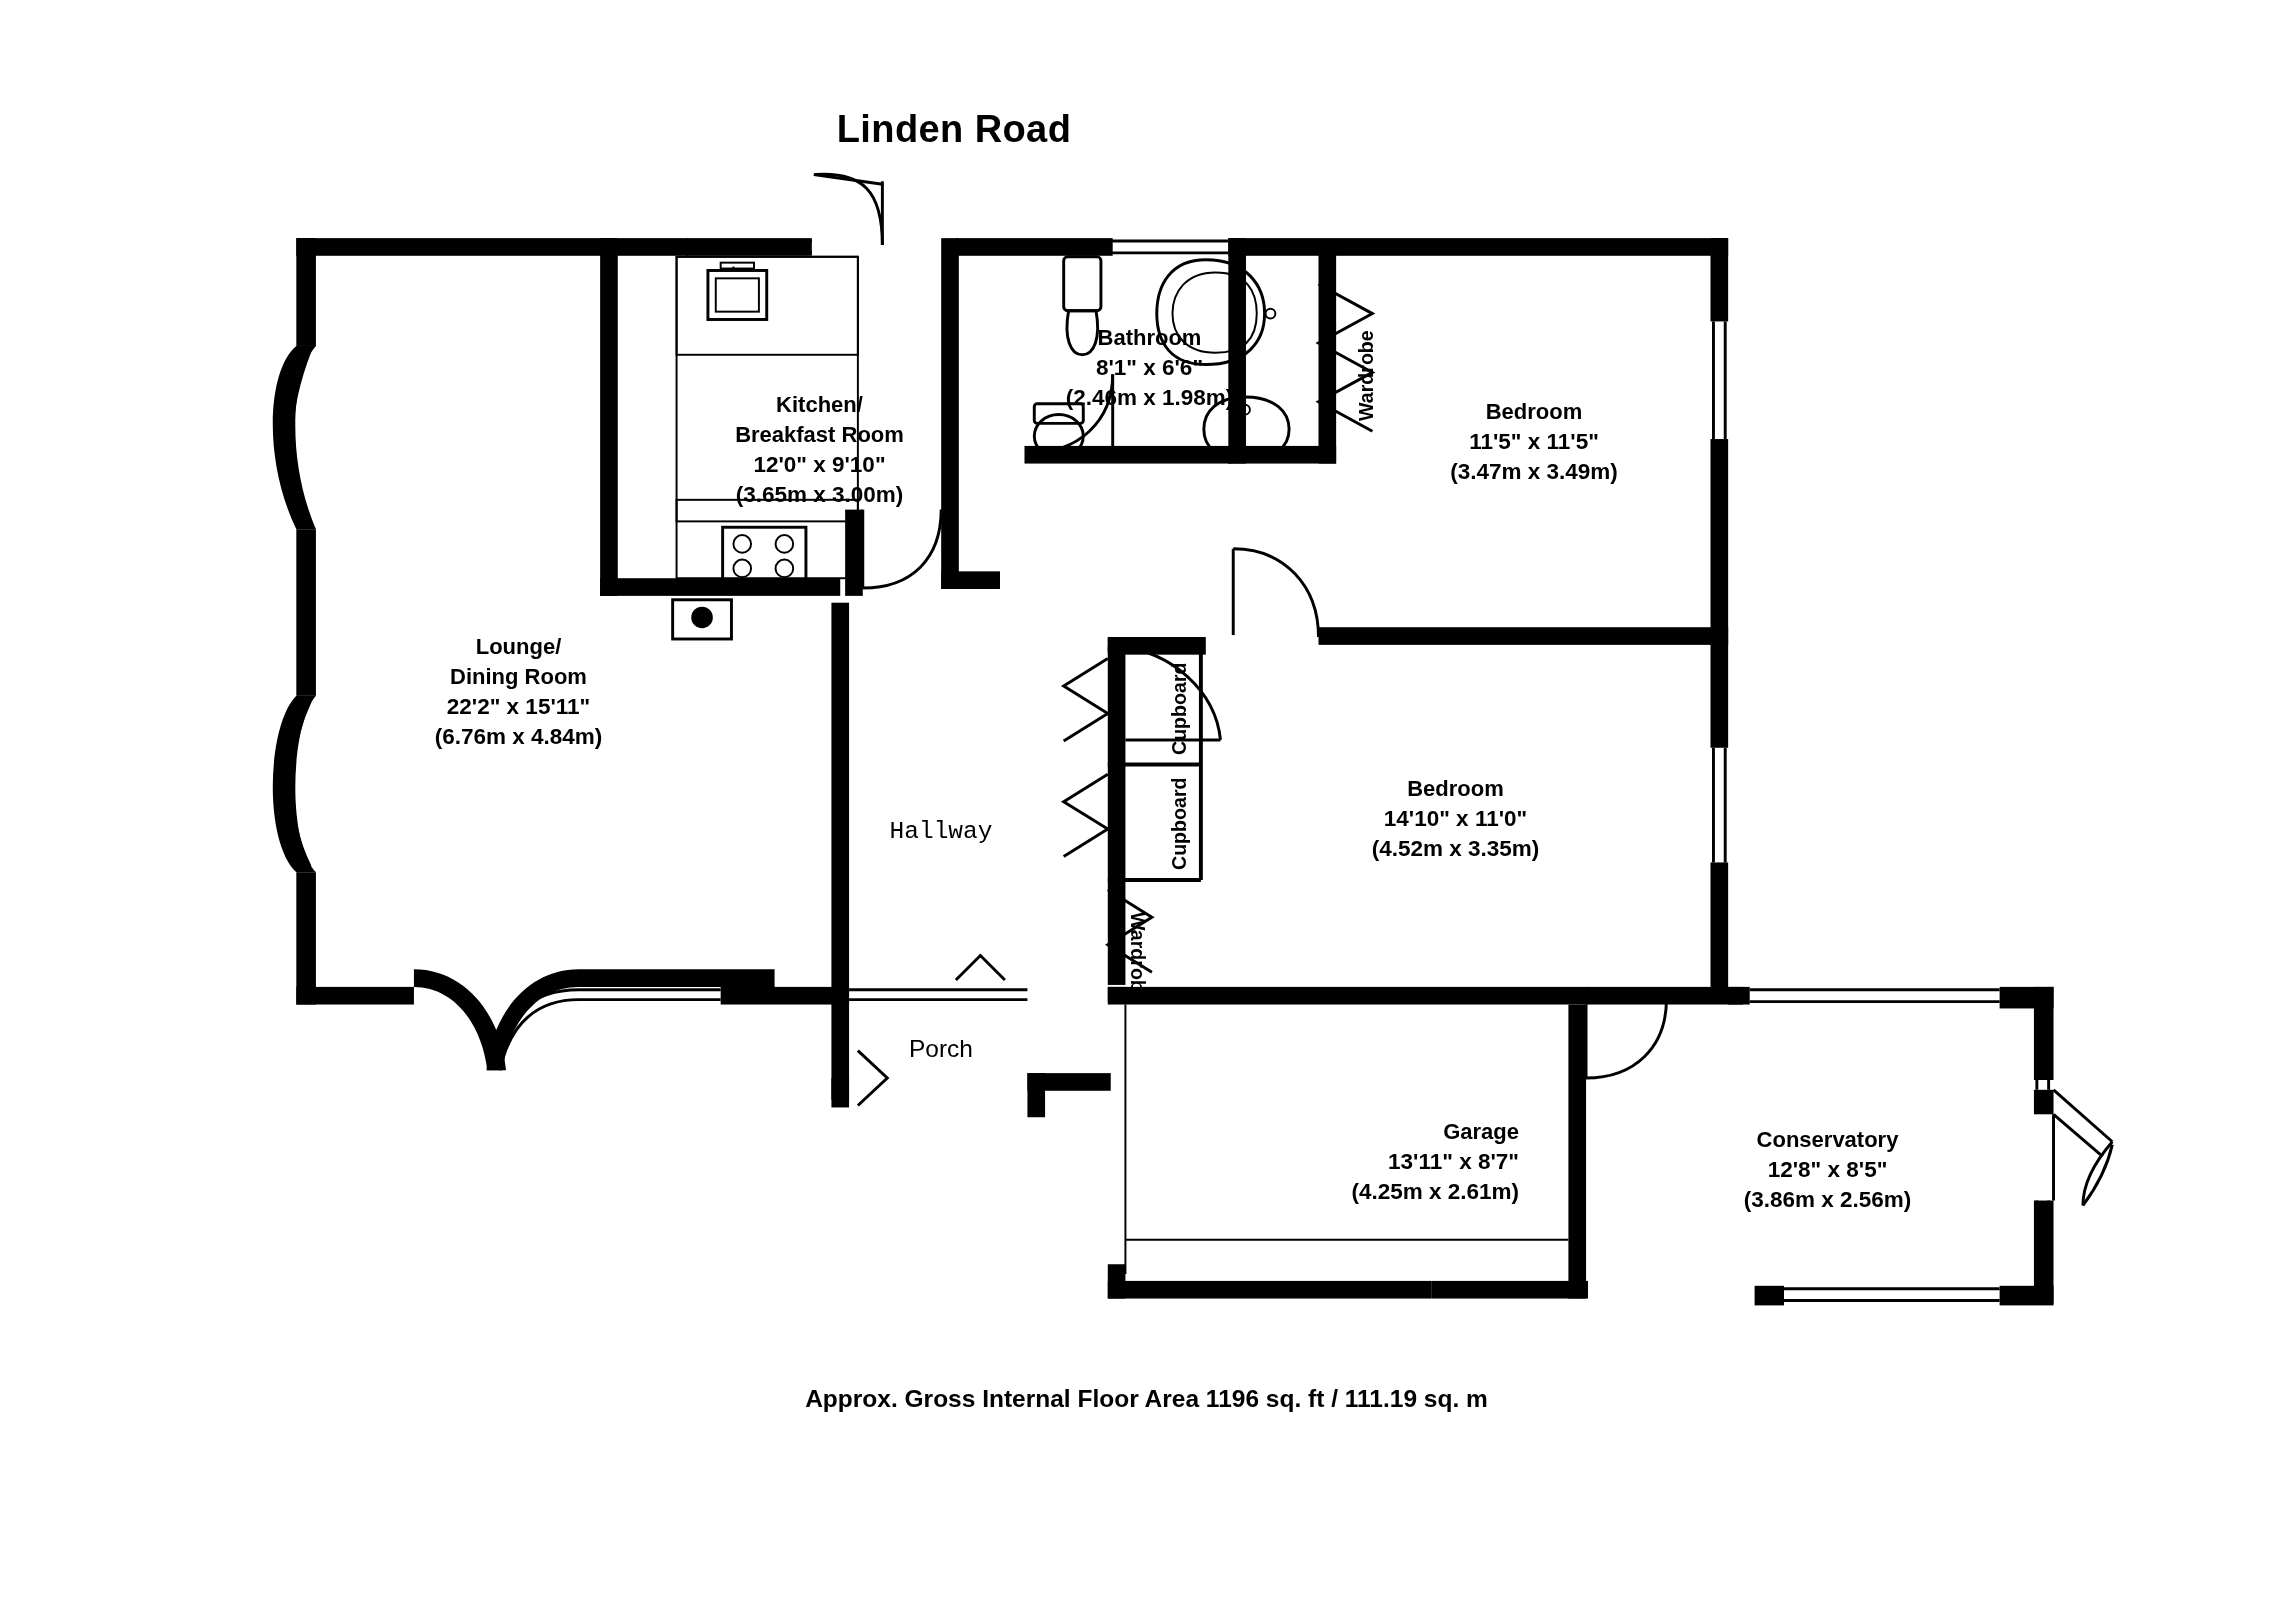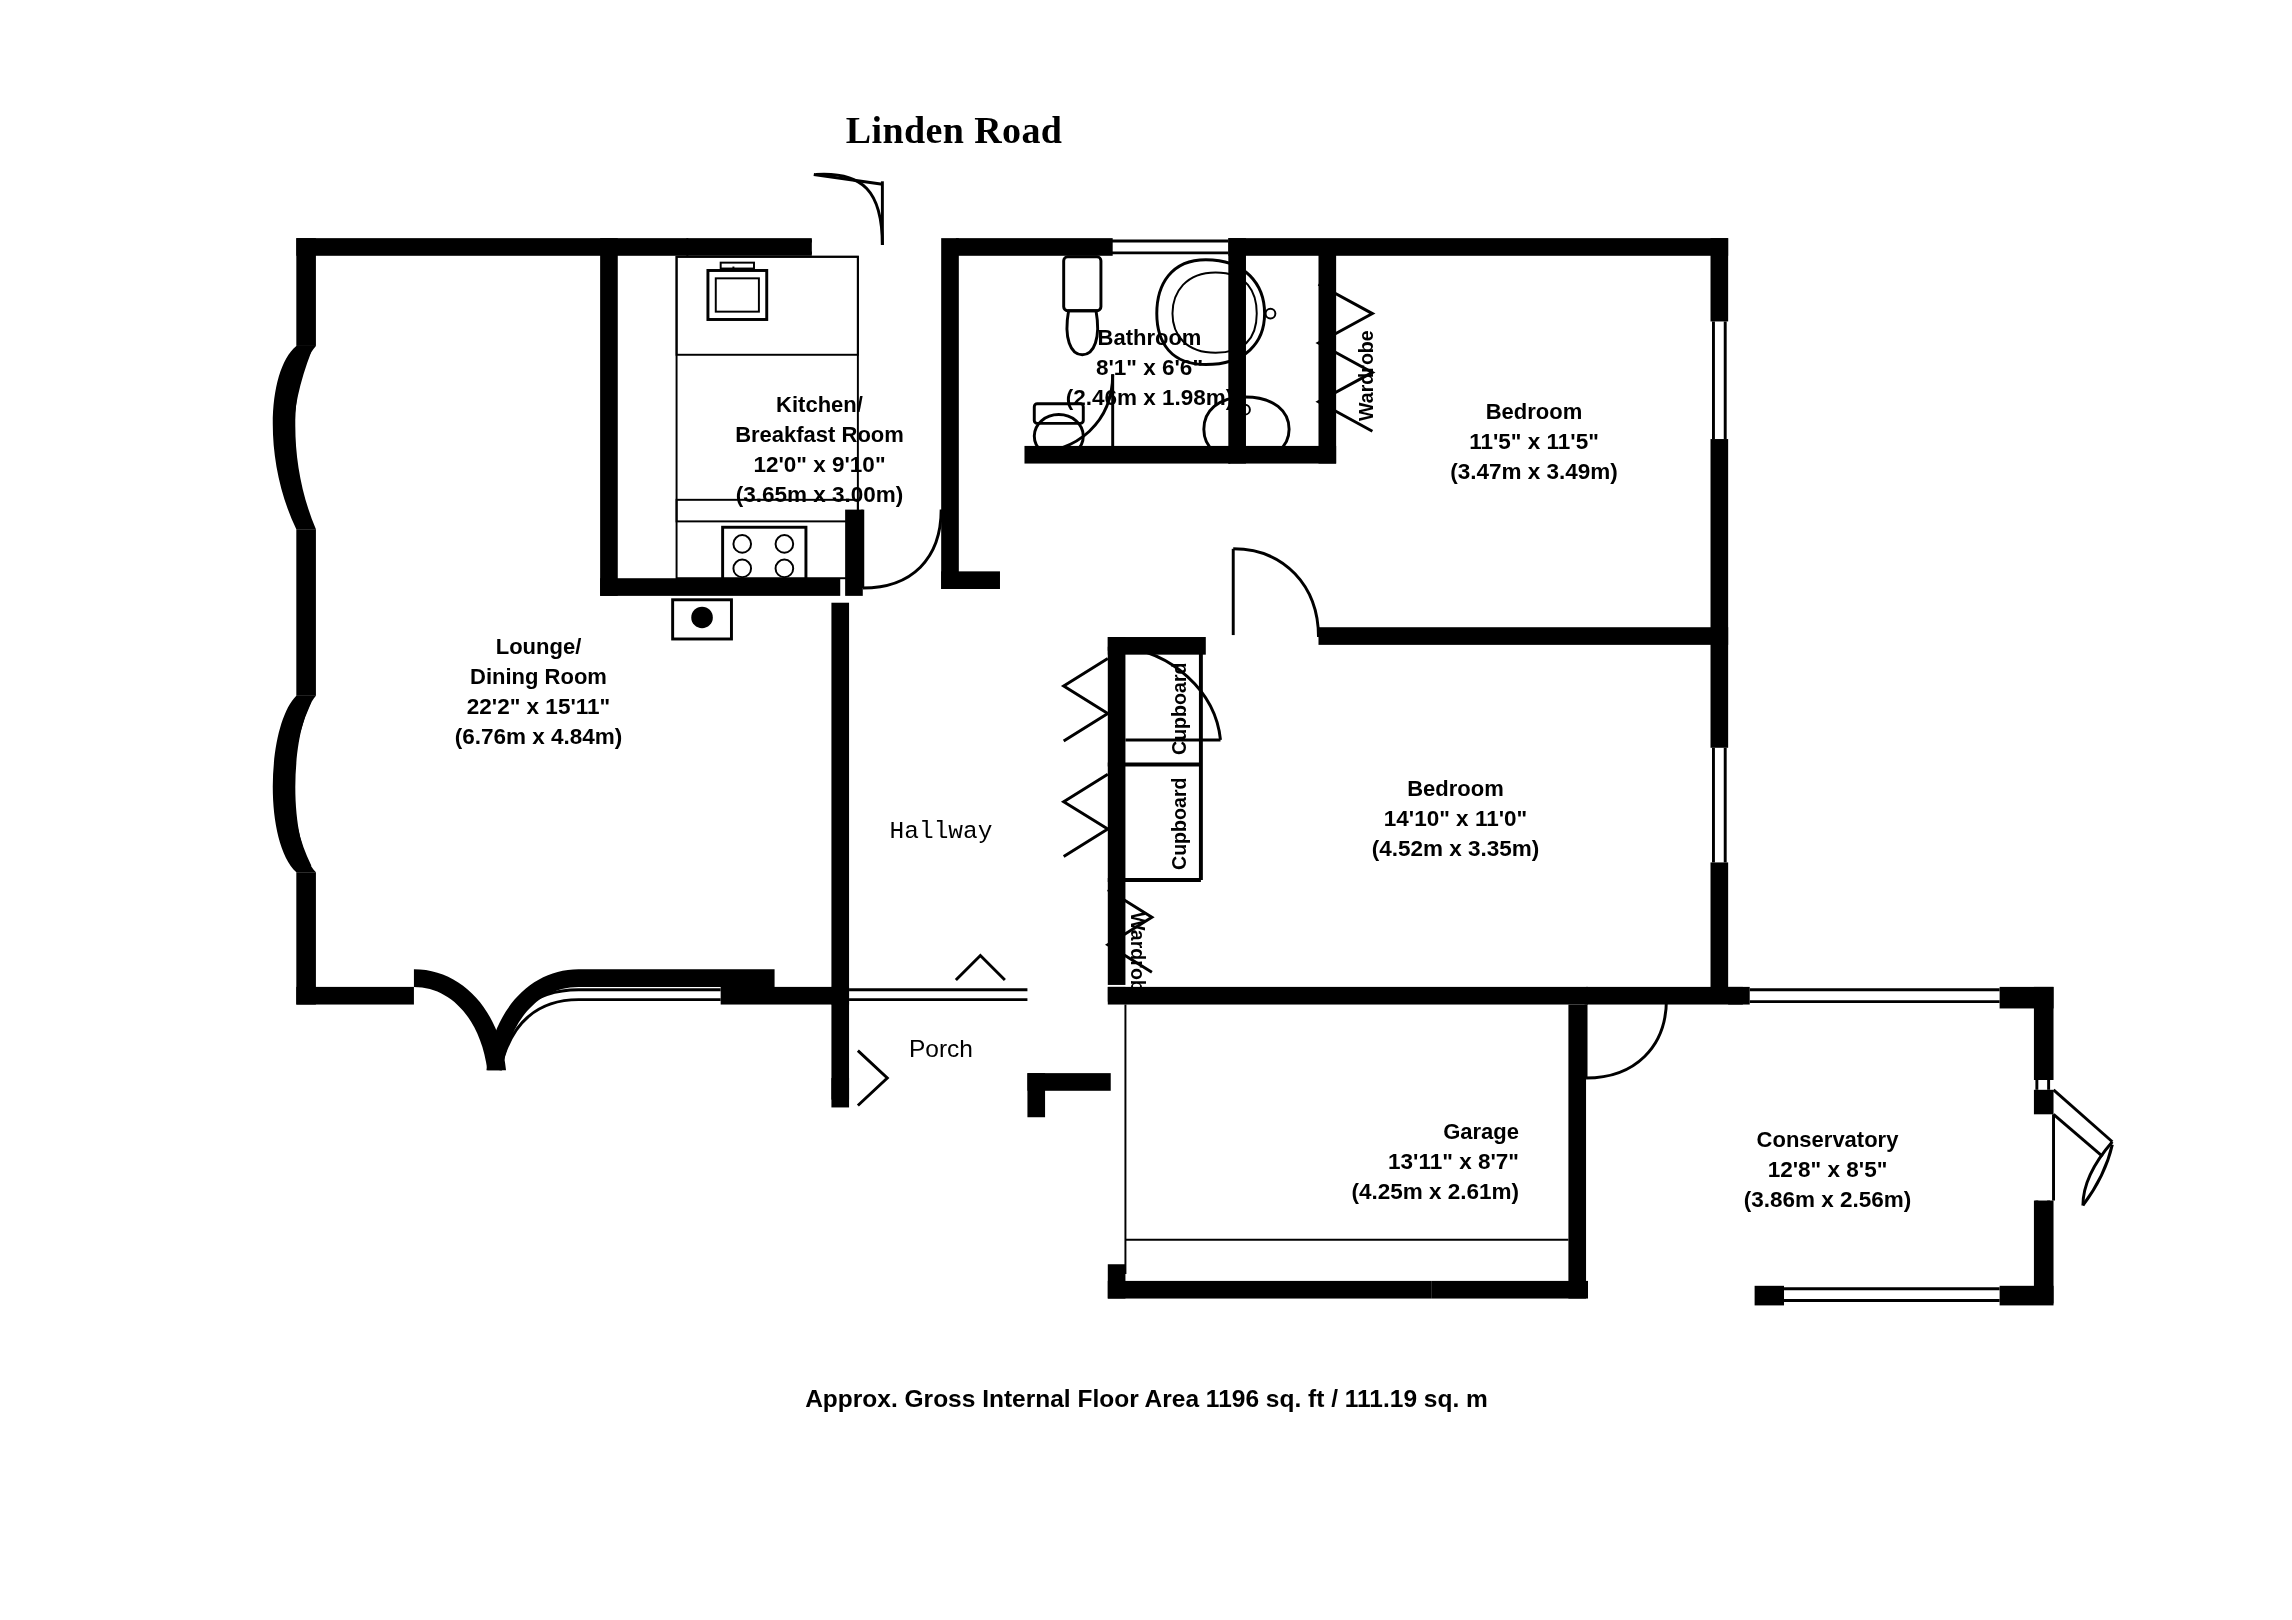--- a/index.html
+++ b/index.html
@@ -23,21 +23,20 @@
   }
   .title {
     position: absolute;
     left: 0;
     top: 108px;
     width: 1908px;
     text-align: center;
     font-size: 38px;
     font-weight: bold;
     letter-spacing: 0.4px;
-    font-family: Liberation Serif, serif;
   }
   .footer {
     position: absolute;
     left: 0;
     top: 1380px;
     width: 2293px;
     text-align: center;
   }
   .footer div {
     font-size: 24.5px;
@@ -281,21 +280,21 @@
     <span class="dim">8'1" x 6'6"</span>
     <span class="dim">(2.46m x 1.98m)</span>
   </div>
 
   <div class="label" style="left:1377px; top:397px; width:314px;">
     <span class="name">Bedroom</span>
     <span class="dim">11'5" x 11'5"</span>
     <span class="dim">(3.47m x 3.49m)</span>
   </div>
 
-  <div class="label" style="left:377px; top:632px; width:323px;">
+  <div class="label" style="left:357px; top:632px; width:323px;">
     <span class="name">Lounge/</span>
     <span class="name">Dining Room</span>
     <span class="dim">22'2" x 15'11"</span>
     <span class="dim">(6.76m x 4.84m)</span>
   </div>
 
   <div class="label" style="left:1294px; top:774px; width:323px;">
     <span class="name">Bedroom</span>
     <span class="dim">14'10" x 11'0"</span>
     <span class="dim">(4.52m x 3.35m)</span>

